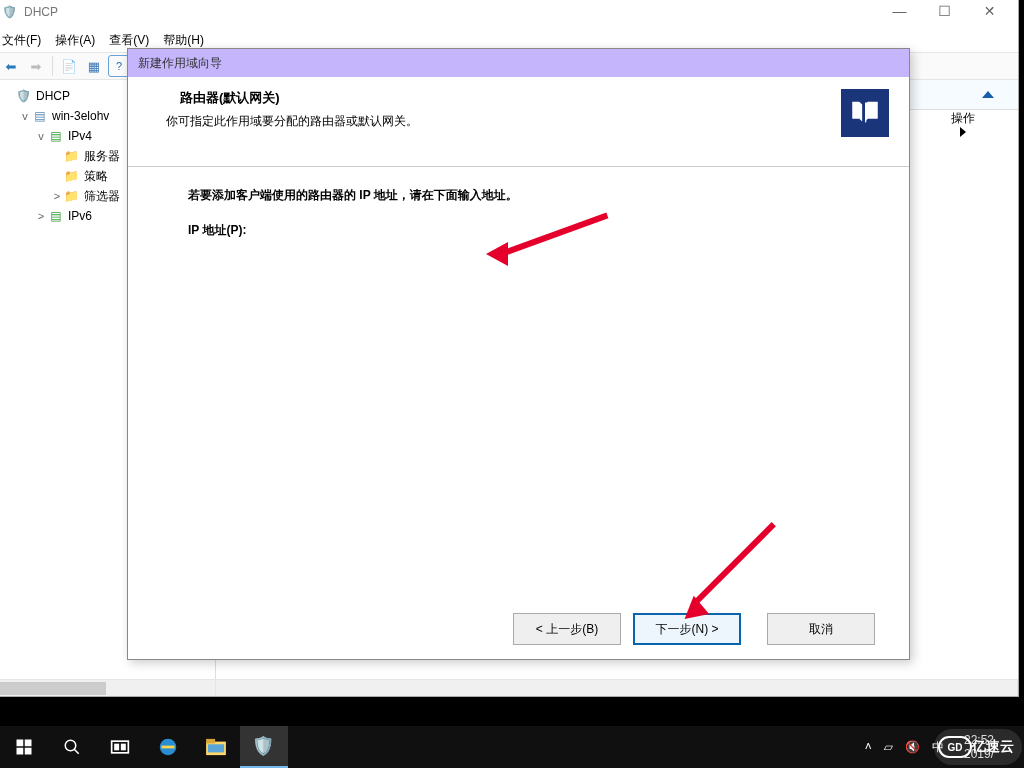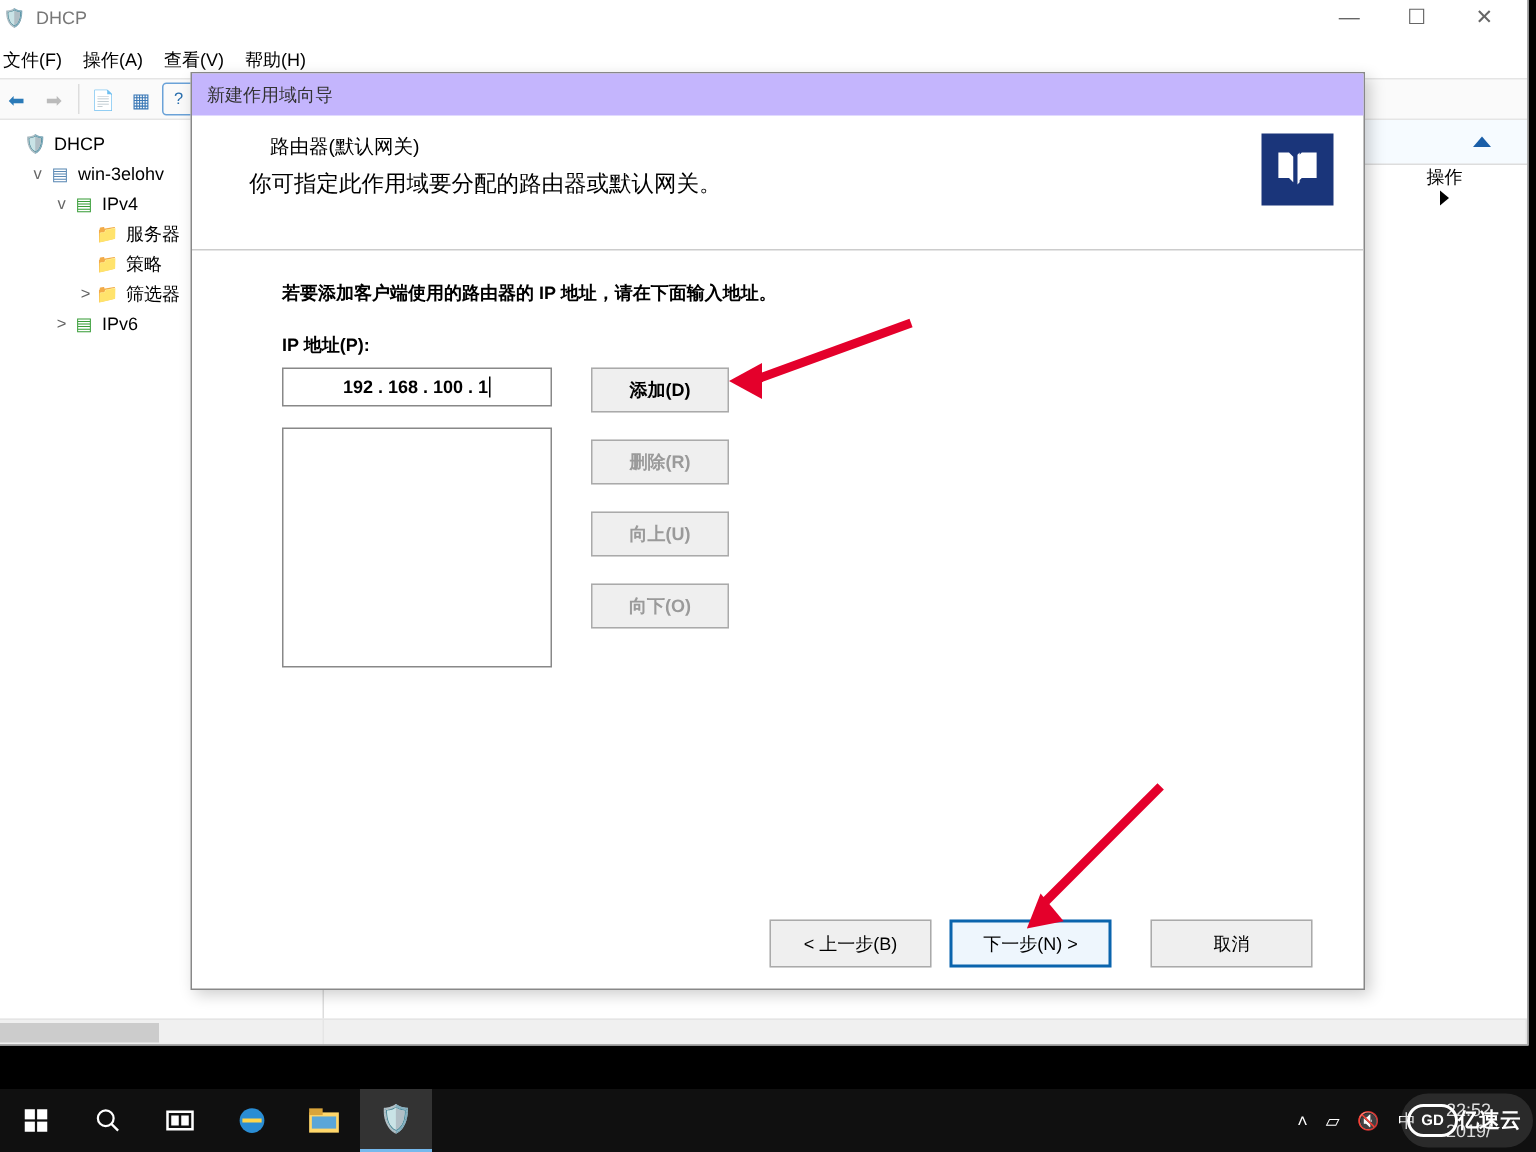--- a/index.html
+++ b/index.html
@@ -32,22 +32,22 @@
   .actions-pane .ra { width:0;height:0;border-top:5px solid transparent;border-bottom:5px solid transparent;border-left:6px solid #000; }
 
   .scrollbar-bottom { position:absolute; left:0; right:0; bottom:0; height:17px; background:#f0f0f0; border-top:1px solid #e5e5e5; display:flex; }
   .sb-track { flex:1; position:relative; border-right:1px solid #e5e5e5; }
   .sb-thumb { position:absolute; left:0; top:2px; width:50%; height:13px; background:#ccc; border-radius:0; }
 
   
   .wizard { position:absolute; left:127px; top:48px; width:783px; height:612px; background:#fff; border:1px solid #888; box-shadow:3px 3px 10px rgba(0,0,0,0.2); }
   .wiz-title { height:28px; background:#c4b5fd; font-size:12px; color:#333; display:flex; align-items:center; padding:0 10px; border-bottom:0; }
   .wiz-header { padding:12px 20px 4px 20px; height:90px; display:flex; justify-content:space-between; align-items:flex-start; border-bottom:1px solid #ccc;}
-  .wiz-header .htxt h3 { margin:0 0 6px 0; font-size:13px; font-weight:normal;padding-left:32px; }
-  .wiz-header .htxt p { margin:0; font-size:15px; padding-left:18px; }
+  .wiz-header .htxt h3 { margin:0 0 6px 0; font-size:13px; font-weight:bold;padding-left:32px; }
+  .wiz-header .htxt p { margin:0; font-size:12px; padding-left:18px; }
   .wiz-header .hicon { width:48px; height:48px; background:#1a357a; display:flex; align-items:center; justify-content:center; color:#fff; }
 
   .wiz-body { padding:20px 60px; font-size:12px; position:relative; height:430px;font-weight:bold;}
   .instr { margin-bottom:18px; }
   .ip-label { margin-bottom:6px; }
   .ip-row { display:flex; gap:26px; align-items:flex-start; }
   .ip-input { width:180px; height:26px; border:1px solid #888; display:flex; align-items:center; justify-content:center; font-size:12px; padding:0 6px; font-family:Consolas,monospace; }
   .ip-list { width:180px; height:160px; border:1px solid #888; margin-top:14px; background:#fff; }
   .btn-stack { display:flex; flex-direction:column; gap:18px; }
   .btn { width:92px; height:30px; border:1px solid #aaa; background:#efefef; font-size:12px; display:flex; align-items:center; justify-content:center; }
@@ -172,35 +172,20 @@
     </div>
     <div class="hicon">
       <svg class="books" width="34" height="34" viewBox="0 0 24 24">
           <path d="M3 4h5l2 2v12l-2-2H3V4zm11 0h7v12h-7l-2 2V6l2-2zm-2 1l1-1v14l-1 1V5z"></path>
         </svg>
     </div>
   </div>
   <div class="wiz-body">
     <div class="instr">若要添加客户端使用的路由器的 IP 地址，请在下面输入地址。</div>
     <div class="ip-label">IP 地址(P):</div>
-    <div class="ip-row">
-      <div>
-        <div class="ip-input">
-            <span>192 . 168 . 100 .   1</span>
-            <span style="border-left:1px solid #000;height:14px;margin-left:1px;"></span>
-          </div>
-        <div class="ip-list"></div>
-      </div>
-      <div class="btn-stack">
-        <div class="btn">添加(D)</div>
-        <div class="btn disabled">删除(R)</div>
-        <div class="btn disabled">向上(U)</div>
-        <div class="btn disabled">向下(O)</div>
-      </div>
-    </div>
   </div>
   <div class="wiz-footer">
     <div class="btn">&lt; 上一步(B)</div>
     <div class="btn primary">下一步(N) &gt;</div>
     <div class="btn" style="margin-left:14px;">取消</div>
   </div>
 </div>
 
 <div class="arrow" style="left:486px; top:247px;">
   <div class="head" style="left:0; top:-5px;"></div>

